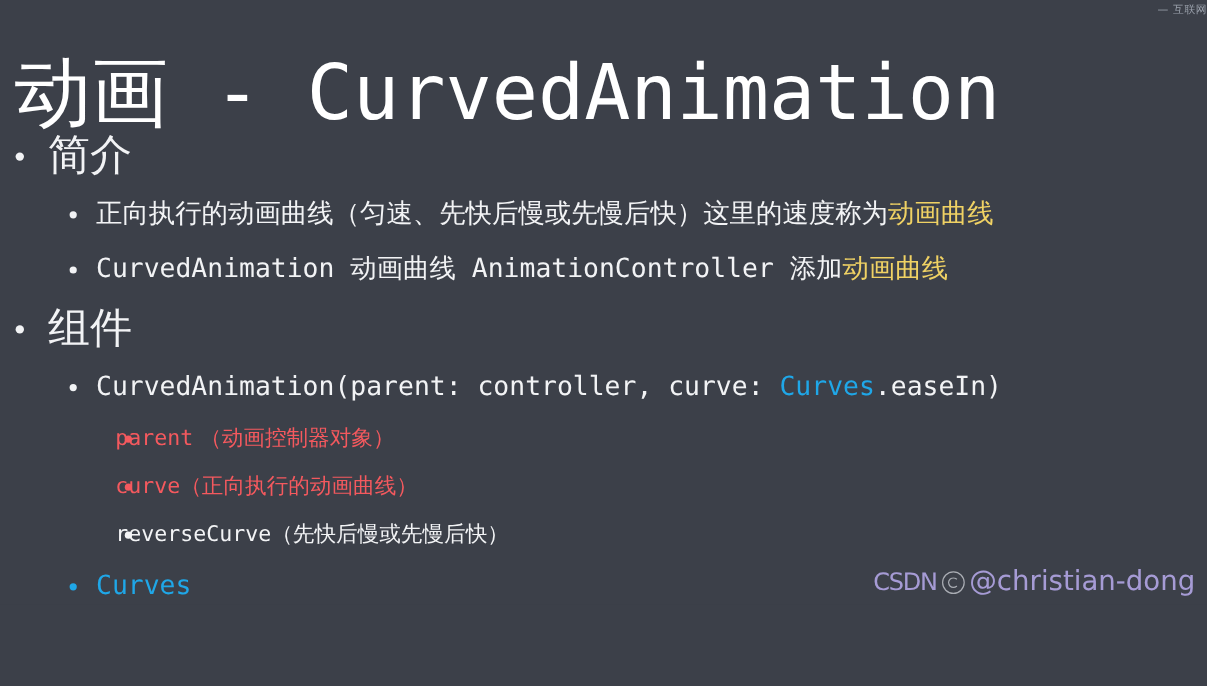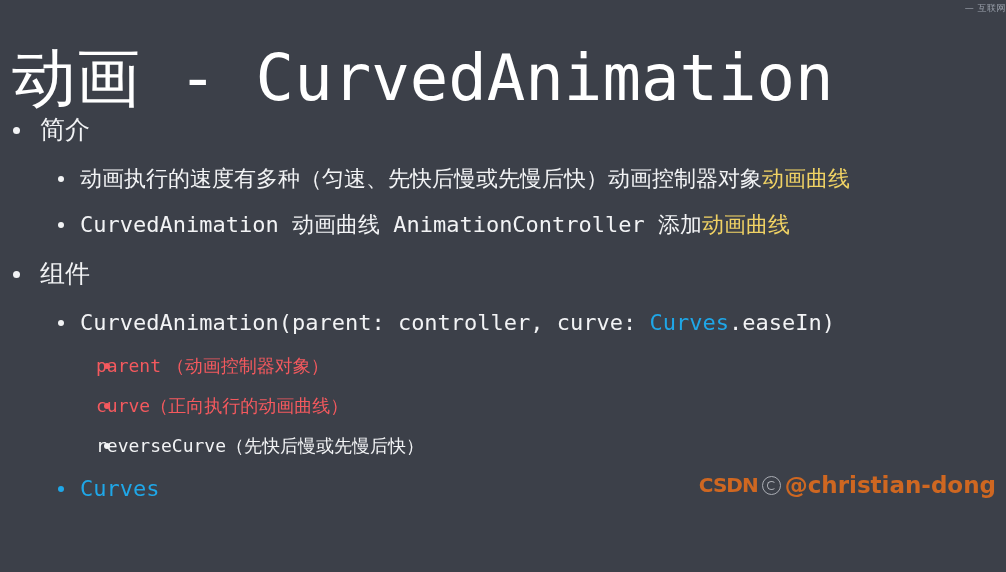--- a/index.html
+++ b/index.html
@@ -58,21 +58,21 @@
   }
 
   .li .bullet {
     position: absolute;
     border-radius: 50%;
     background: currentColor;
   }
 
   
   .lvl1 {
-    font-size: 25px;
+    font-size: 35px;
     line-height: 52px;
     padding-left: 40px;
   }
   .lvl1 .bullet {
     width: 7px;
     height: 7px;
     left: 13px;
     top: 23px;
   }
 
@@ -109,28 +109,27 @@
 
   .cjk { font-family: "DejaVu Sans", "Liberation Sans", sans-serif; }
 
   
   .watermark {
     position: absolute;
     right: 10px;
     bottom: 6px;
     font-family: "DejaVu Sans", "Liberation Sans", sans-serif;
     font-size: 23px;
-    color: #f97316;
+    color: #c4b5fd;
     opacity: 0.78;
     white-space: nowrap;
     display: flex;
     align-items: center;
     gap: 3px;
     pointer-events: none;
-    font-weight: bold;
   }
   .watermark .wm-mark {
     font-size: 20px;
     letter-spacing: -1px;
   }
   .watermark .wm-logo {
     display: inline-block;
     width: 17px;
     height: 17px;
     border: 1.5px solid #c9ccd2;
@@ -161,21 +160,21 @@
 
   <div class="outline">
 
     <div class="li lvl1 c-white">
       <span class="bullet"></span>
       <span class="cjk">简介</span>
     </div>
 
     <div class="li lvl2 c-white">
       <span class="bullet"></span>
-      <span class="cjk">动画执行的速度有多种（匀速、先快后慢或先慢后快）动画控制器对象</span><span class="cjk c-yellow">动画曲线</span>
+      <span class="cjk">正向执行的动画曲线（匀速、先快后慢或先慢后快）这里的速度称为</span><span class="cjk c-yellow">动画曲线</span>
     </div>
 
     <div class="li lvl2 c-white">
       <span class="bullet"></span>
       <span>CurvedAnimation 动画曲线 AnimationController 添加</span><span class="cjk c-yellow">动画曲线</span>
     </div>
 
     <div class="li lvl1 c-white">
       <span class="bullet"></span>
       <span class="cjk">组件</span>

